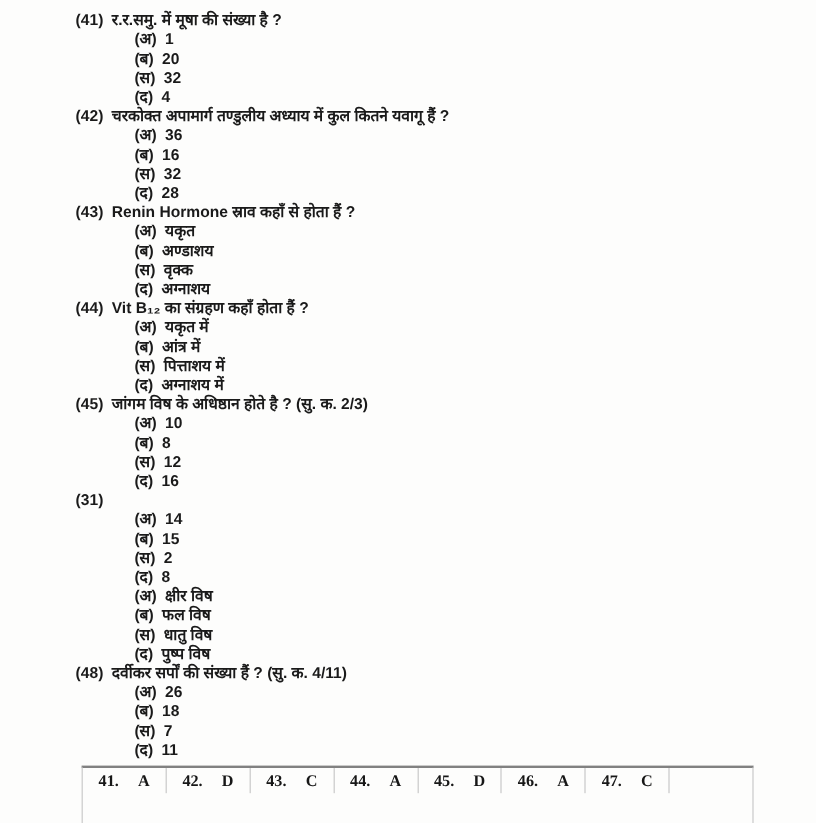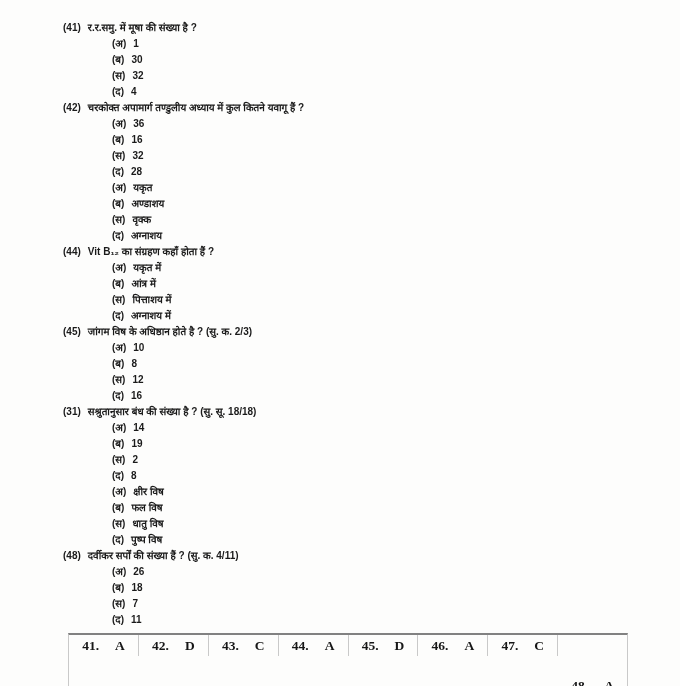--- a/index.html
+++ b/index.html
@@ -14,22 +14,22 @@
   }
   .page {
     position: relative;
     width: 680px;
     height: 686px;
     background: #fdfdfc;
     overflow: hidden;
     color: #1a1a1a;
   }
   .content {
-    padding-top: 20px;
-    font-size: 10px;
+    padding-top: 9px;
+    font-size: 13px;
     line-height: 16px;
     font-weight: 700;
   }
   .q-line {
     display: flex;
     gap: 7px;
     padding-left: 63px;
     white-space: nowrap;
   }
   .q-num { flex: 0 0 auto; }
@@ -82,21 +82,21 @@
       <span class="q-text">र.र.समु. में मूषा की संख्या है ?</span>
     </div>
     <div class="options">
   <div class="opt-line">
     <span class="opt-label">(अ)</span>
     <span class="opt-value">1</span>
   </div>
 
   <div class="opt-line">
     <span class="opt-label">(ब)</span>
-    <span class="opt-value">30</span>
+    <span class="opt-value">20</span>
   </div>
 
   <div class="opt-line">
     <span class="opt-label">(स)</span>
     <span class="opt-value">32</span>
   </div>
 
   <div class="opt-line">
     <span class="opt-label">(द)</span>
     <span class="opt-value">4</span>
@@ -126,20 +126,24 @@
   </div>
 
   <div class="opt-line">
     <span class="opt-label">(द)</span>
     <span class="opt-value">28</span>
   </div>
 </div>
   </div>
 
   <div>
+    <div class="q-line">
+      <span class="q-num">(43)</span>
+      <span class="q-text">Renin Hormone स्राव कहाँ से होता हैं ?</span>
+    </div>
     <div class="options">
   <div class="opt-line">
     <span class="opt-label">(अ)</span>
     <span class="opt-value">यकृत</span>
   </div>
 
   <div class="opt-line">
     <span class="opt-label">(ब)</span>
     <span class="opt-value">अण्डाशय</span>
   </div>
@@ -208,31 +212,30 @@
   <div class="opt-line">
     <span class="opt-label">(द)</span>
     <span class="opt-value">16</span>
   </div>
 </div>
   </div>
 
   <div>
     <div class="q-line">
       <span class="q-num">(31)</span>
-      <span class="q-text">सश्रुतानुसार बंध की संख्या है ? (सु. सू. 18/18)</span>
     </div>
     <div class="options">
   <div class="opt-line">
     <span class="opt-label">(अ)</span>
     <span class="opt-value">14</span>
   </div>
 
   <div class="opt-line">
     <span class="opt-label">(ब)</span>
-    <span class="opt-value">19</span>
+    <span class="opt-value">15</span>
   </div>
 
   <div class="opt-line">
     <span class="opt-label">(स)</span>
     <span class="opt-value">2</span>
   </div>
 
   <div class="opt-line">
     <span class="opt-label">(द)</span>
     <span class="opt-value">8</span>

